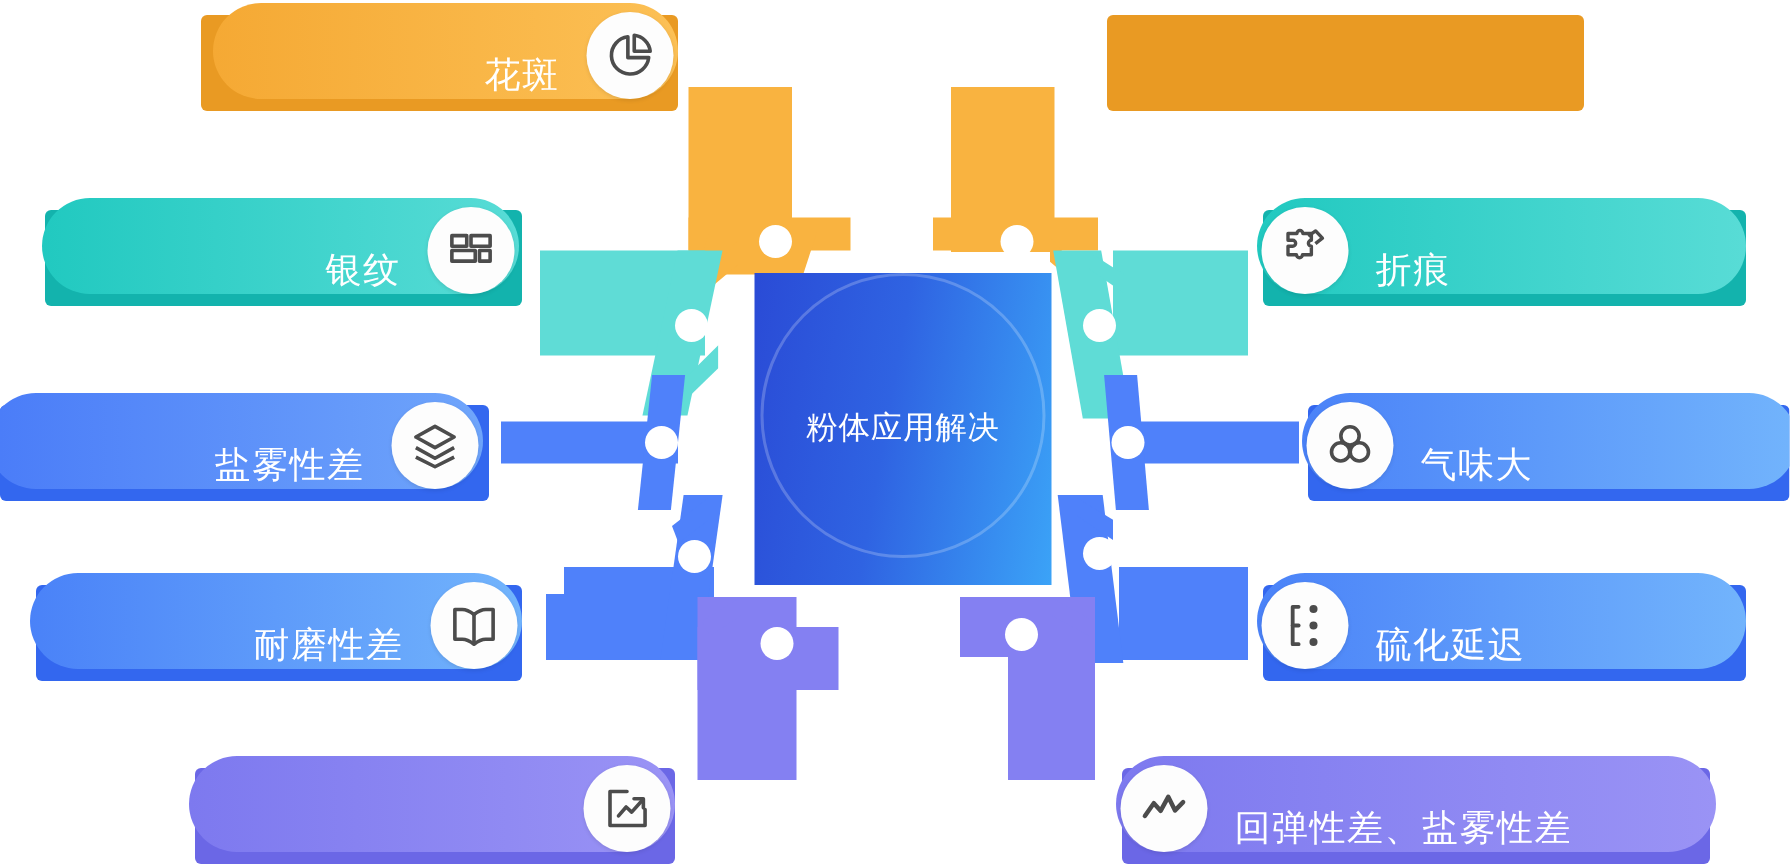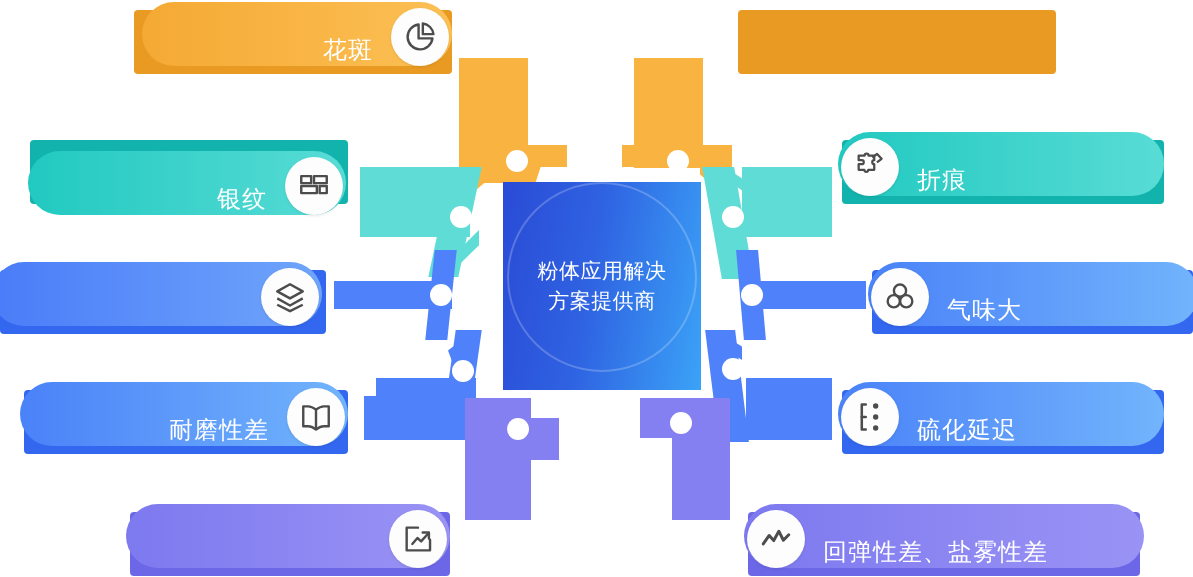--- a/index.html
+++ b/index.html
@@ -144,39 +144,38 @@
     <div class="blk fill-purple" style="left:672px;top:398px;width:58px;height:122px;"></div>
     <div class="blk fill-purple" style="left:640px;top:398px;width:90px;height:40px;"></div>
     <div class="dot" style="left:670px;top:412px;"></div>
     <div class="blk fill-purple" style="left:700px;top:398px;width:26px;height:26px;clip-path:polygon(0 0,100% 55%,100% 100%,0 45%);"></div>
   </div>
 
   <div id="center">
     <div class="ring"></div>
     <div class="ctext">
       <span>粉体应用解决</span>
-      <span>方案提供商</span>
     </div>
   </div>
 
   <div class="slab c-orange-d" style="left:134px;top:10px;width:318px;border-radius:4px;"></div>
   <div class="pill right-icon c-orange" style="left:142px;top:2px;width:310px;">
     <span class="label">花斑</span>
     <span class="badge">
       <svg width="34" height="34" viewBox="0 0 24 24" fill="none" stroke="#4c4c4c" stroke-width="1.7" stroke-linecap="round" stroke-linejoin="round">
         <path d="M11 3.2A8.8 8.8 0 1 0 20.8 13H11V3.2z"></path>
         <path d="M14 2.5a8.5 8.5 0 0 1 7.5 7.5H14V2.5z"></path>
       </svg>
     </span>
   </div>
 
   <div class="slab c-orange-d" style="left:738px;top:10px;width:318px;border-radius:4px;"></div>
 
   <div class="slab c-teal-d" style="left:30px;top:140px;width:318px;border-radius:4px;"></div>
-  <div class="pill right-icon c-teal" style="left:28px;top:132px;width:318px;margin-top:19px;">
+  <div class="pill right-icon c-teal" style="left:28px;top:132px;width:318px;">
     <span class="label">银纹</span>
     <span class="badge">
       <svg width="34" height="34" viewBox="0 0 24 24" fill="none" stroke="#4c4c4c" stroke-width="1.7" stroke-linejoin="round">
         <rect x="3" y="5" width="7" height="5"></rect>
         <rect x="12" y="5" width="9" height="5"></rect>
         <rect x="3" y="12" width="11" height="5"></rect>
         <rect x="16" y="12" width="5" height="5"></rect>
       </svg>
     </span>
   </div>
@@ -187,20 +186,21 @@
       <svg width="34" height="34" viewBox="0 0 24 24" fill="none" stroke="#4c4c4c" stroke-width="1.6" stroke-linejoin="round">
         <path d="M4 10h2.2a1.4 1.4 0 1 0 0-2.8H4V4h4.2a1.4 1.4 0 1 1 2.8 0H15v3.2a1.4 1.4 0 1 0 0 2.8V14h-4.2a1.4 1.4 0 1 1-2.8 0H4v-4z"></path>
         <path d="M13.5 5.2 17 2.8l3.2 3.4-3.3 2.6"></path>
       </svg>
     </span>
     <span class="label">折痕</span>
   </div>
 
   <div class="slab c-blue-d" style="left:0px;top:270px;width:326px;border-radius:4px;"></div>
   <div class="pill right-icon c-blue" style="left:-8px;top:262px;width:330px;">
+    <span class="label">盐雾性差</span>
     <span class="badge">
       <svg width="34" height="34" viewBox="0 0 24 24" fill="none" stroke="#4c4c4c" stroke-width="1.7" stroke-linejoin="round">
         <path d="M12 3 3 8l9 5 9-5-9-5z"></path>
         <path d="M3 13l9 5 9-5"></path>
         <path d="M3 17.5 12 22l9-4.5"></path>
       </svg>
     </span>
   </div>
 
   <div class="slab c-blue-d" style="left:872px;top:270px;width:321px;border-radius:4px;"></div>

